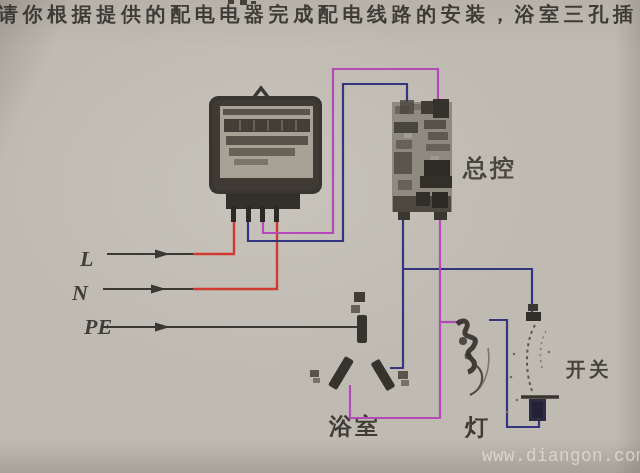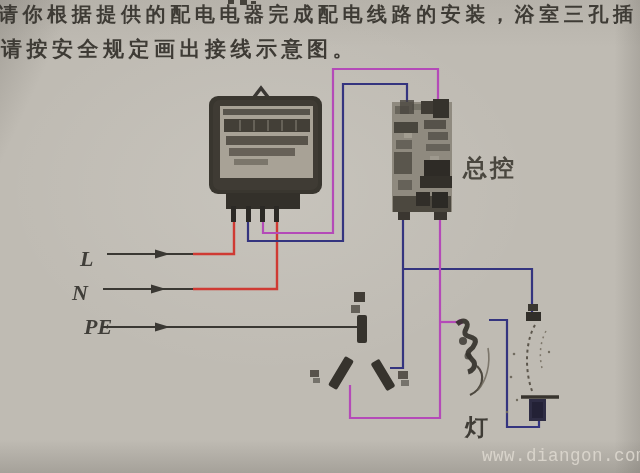--- a/index.html
+++ b/index.html
@@ -35,28 +35,29 @@
   .w-mag{stroke:var(--magenta,#b44ab8);fill:none;stroke-width:2.2;}
   .w-blue{stroke:var(--blue,#34347f);fill:none;stroke-width:2.2;}
   .w-black{stroke:var(--black,#3a3833);fill:none;stroke-width:2;}
 </style>
 </head>
 <body>
 
 <div id="photo">
 
   <div class="abs cn" id="title-line1">请你根据提供的配电电器完成配电线路的安装，浴室三孔插</div>
-  <div class="abs cn" id="title-line2">请按安全规定画出接线示意图。</div>
 
   <div class="abs term-label" id="label-l">L</div>
   <div class="abs term-label" id="label-n">N</div>
   <div class="abs term-label" id="label-pe">PE</div>
 
   <div class="abs cn" id="label-breaker">总控</div>
+  <div class="abs cn" id="label-socket">浴室</div>
   <div class="abs cn" id="label-lamp">灯</div>
+  <div class="abs cn" id="label-switch">开关</div>
 
   <div class="abs" id="watermark">www.diangon.com</div>
 
   <svg width="640" height="473" viewBox="0 0 640 473">
 
     <g fill="#45423b">
       <rect x="228" y="0" width="6" height="4"></rect>
       <rect x="240" y="0" width="7" height="5"></rect>
       <rect x="251" y="1" width="5" height="3"></rect>
     </g>

